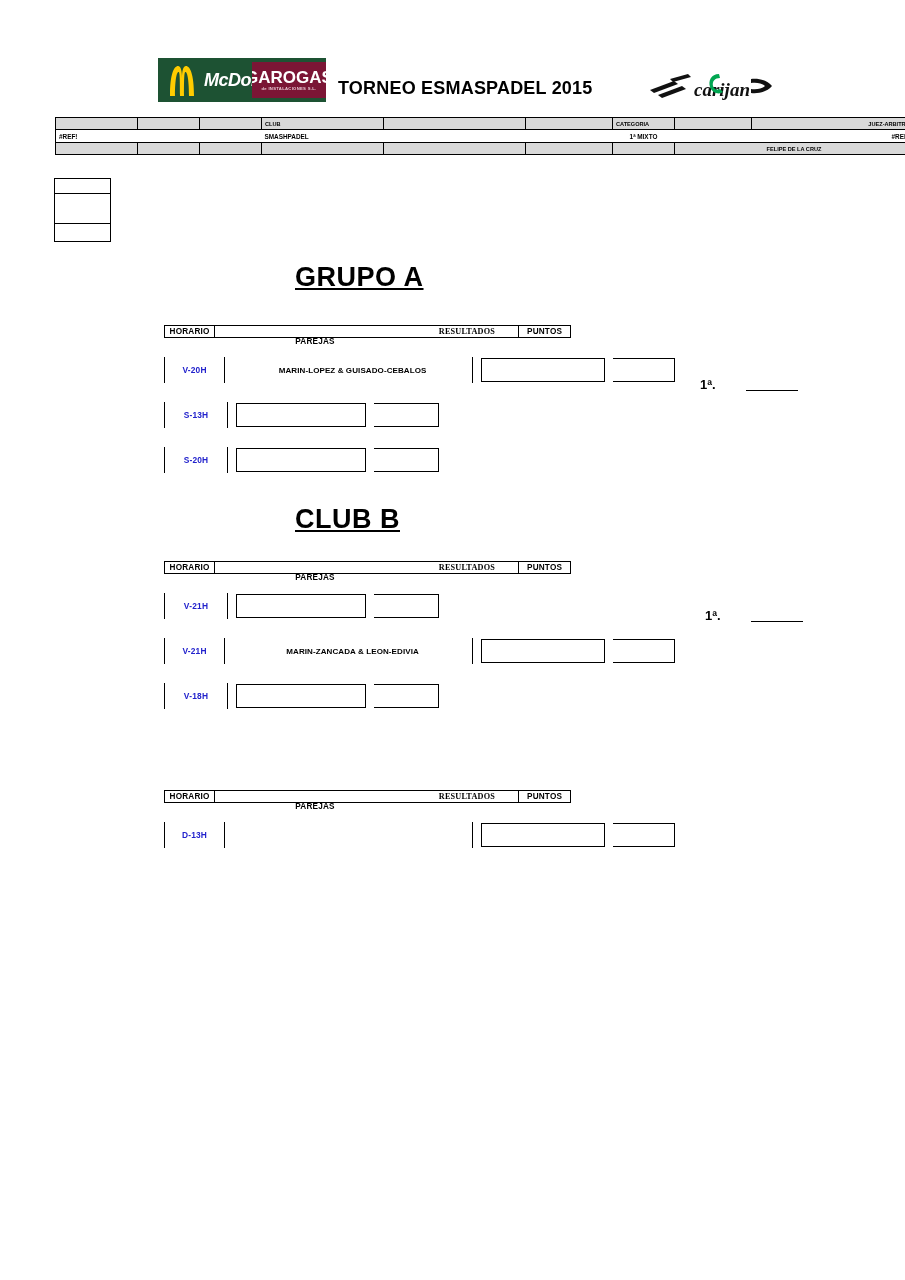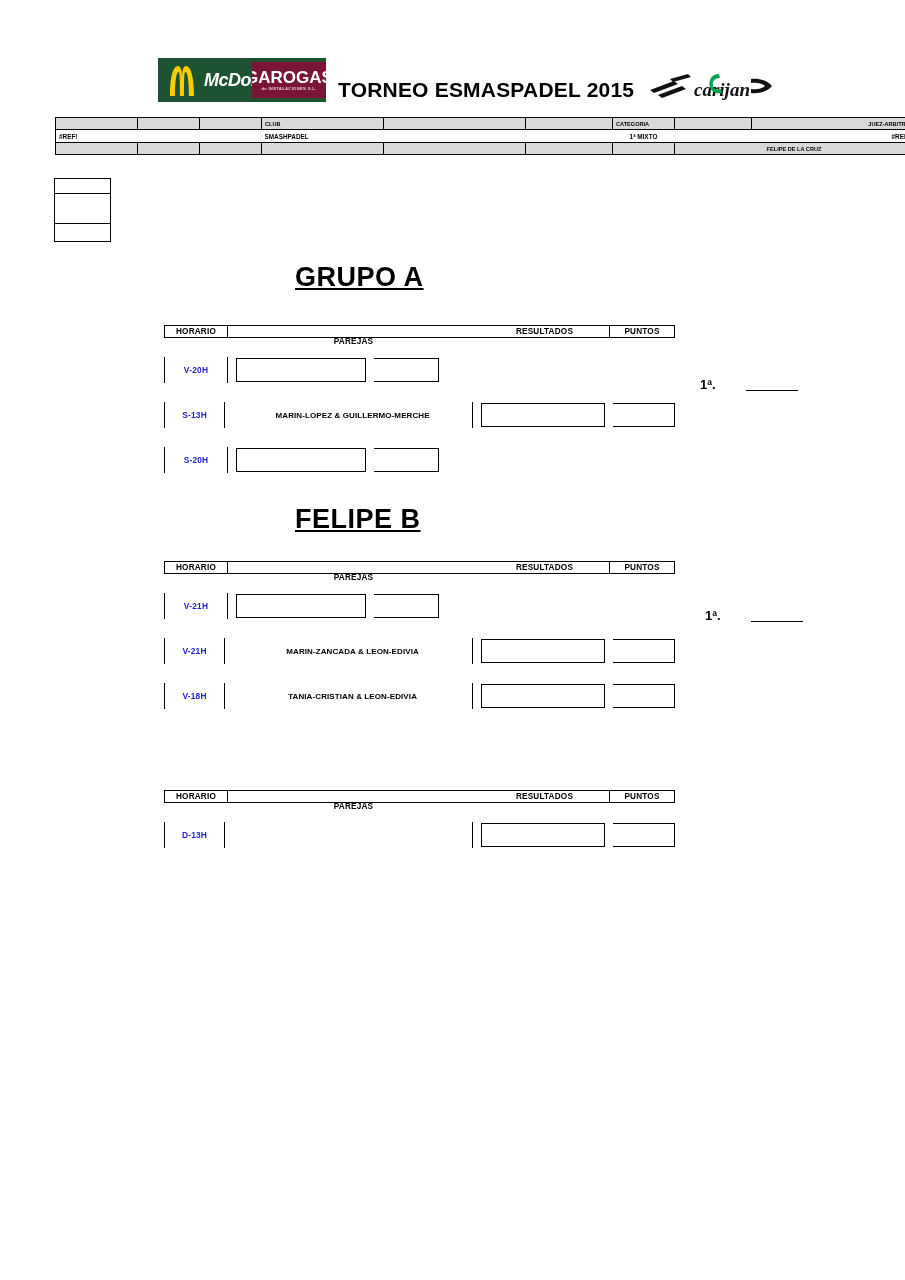--- a/index.html
+++ b/index.html
@@ -80,21 +80,21 @@
     font-weight: bold;
     letter-spacing: 0.3px;
     line-height: 6px;
     white-space: nowrap;
   }
 
   .banner-title {
     position: absolute;
     left: 338px;
     top: 78px;
-    font-size: 21px;
+    font-size: 18px;
     font-weight: bold;
     letter-spacing: 0.2px;
     white-space: nowrap;
   }
 
   .carijan-logo {
     position: absolute;
     left: 648px;
     top: 70px;
     width: 128px;
@@ -167,40 +167,40 @@
     position: absolute;
     left: 164px;
     width: 511px;
   }
   #block-a { top: 325px; }
   #block-b { top: 561px; }
   #block-c { top: 790px; }
 
   .mt-header {
     display: flex;
-    width: 511px;
+    width: 407px;
     height: 13px;
     box-sizing: border-box;
     border-top: 1.6px solid #000;
     border-bottom: 1.6px solid #000;
     justify-content: space-between;
   }
   .mt-header .cell {
     font-size: 8.2px;
     font-weight: bold;
     display: flex;
     align-items: center;
     justify-content: center;
     box-sizing: border-box;
     letter-spacing: 0.2px;
     white-space: nowrap;
   }
   .c-horario { width: 64px; border-left: 1.6px solid #000; border-right: 1.6px solid #000; }
   .c-parejas { width: 252px; border-right: 1.6px solid #000; margin-top: 15px; }
-  .c-resultados { width: 130px; border-right: 1.6px solid #000; }
+  .c-resultados { width: 130px; border-right: 1.6px solid #000; font-family: Liberation Serif, serif; }
   .c-puntos { width: 65px; border-right: 1.6px solid #000; }
 
   .mt-row {
     position: relative;
     display: flex;
     width: 511px;
     height: 26px;
     box-sizing: border-box;
     gap: 8px;
   }
@@ -354,46 +354,46 @@
   <div class="mt-header">
     <div class="cell c-horario">HORARIO</div>
     <div class="cell c-parejas">PAREJAS</div>
     <div class="cell c-resultados">RESULTADOS</div>
     <div class="cell c-puntos">PUNTOS</div>
   </div>
 
   <div class="row-gap-top"></div>
   <div class="mt-row">
     <div class="r-horario">V-20H</div>
+    <div class="r-parejas">MARIN-LOPEZ &amp; GUISADO-CEBALOS</div>
     <div class="r-resultados"></div>
     <div class="r-puntos"></div>
   </div>
 
   <div class="row-gap"></div>
   <div class="mt-row">
     <div class="r-horario">S-13H</div>
-    <div class="r-parejas">MARIN-LOPEZ &amp; GUILLERMO-MERCHE</div>
     <div class="r-resultados"></div>
     <div class="r-puntos"></div>
   </div>
 
   <div class="row-gap"></div>
   <div class="mt-row">
     <div class="r-horario">S-20H</div>
     <div class="r-resultados"></div>
     <div class="r-puntos"></div>
   </div>
 </div>
 
 <div class="winner-mark" id="winner-a">
   <span class="winner-label">1ª.</span>
   <span class="winner-line"></span>
 </div>
 
-<div class="group-title" id="grupo-b-title">FELIPE B</div>
+<div class="group-title" id="grupo-b-title">CLUB B</div>
 
 <div class="match-block" id="block-b">
   <div class="mt-header">
     <div class="cell c-horario">HORARIO</div>
     <div class="cell c-parejas">PAREJAS</div>
     <div class="cell c-resultados">RESULTADOS</div>
     <div class="cell c-puntos">PUNTOS</div>
   </div>
 
   <div class="row-gap-top"></div>
@@ -407,21 +407,20 @@
   <div class="mt-row">
     <div class="r-horario">V-21H</div>
     <div class="r-parejas">MARIN-ZANCADA &amp; LEON-EDIVIA</div>
     <div class="r-resultados"></div>
     <div class="r-puntos"></div>
   </div>
 
   <div class="row-gap"></div>
   <div class="mt-row">
     <div class="r-horario">V-18H</div>
-    <div class="r-parejas">TANIA-CRISTIAN &amp; LEON-EDIVIA</div>
     <div class="r-resultados"></div>
     <div class="r-puntos"></div>
   </div>
 </div>
 
 <div class="winner-mark" id="winner-b">
   <span class="winner-label">1ª.</span>
   <span class="winner-line"></span>
 </div>
 

